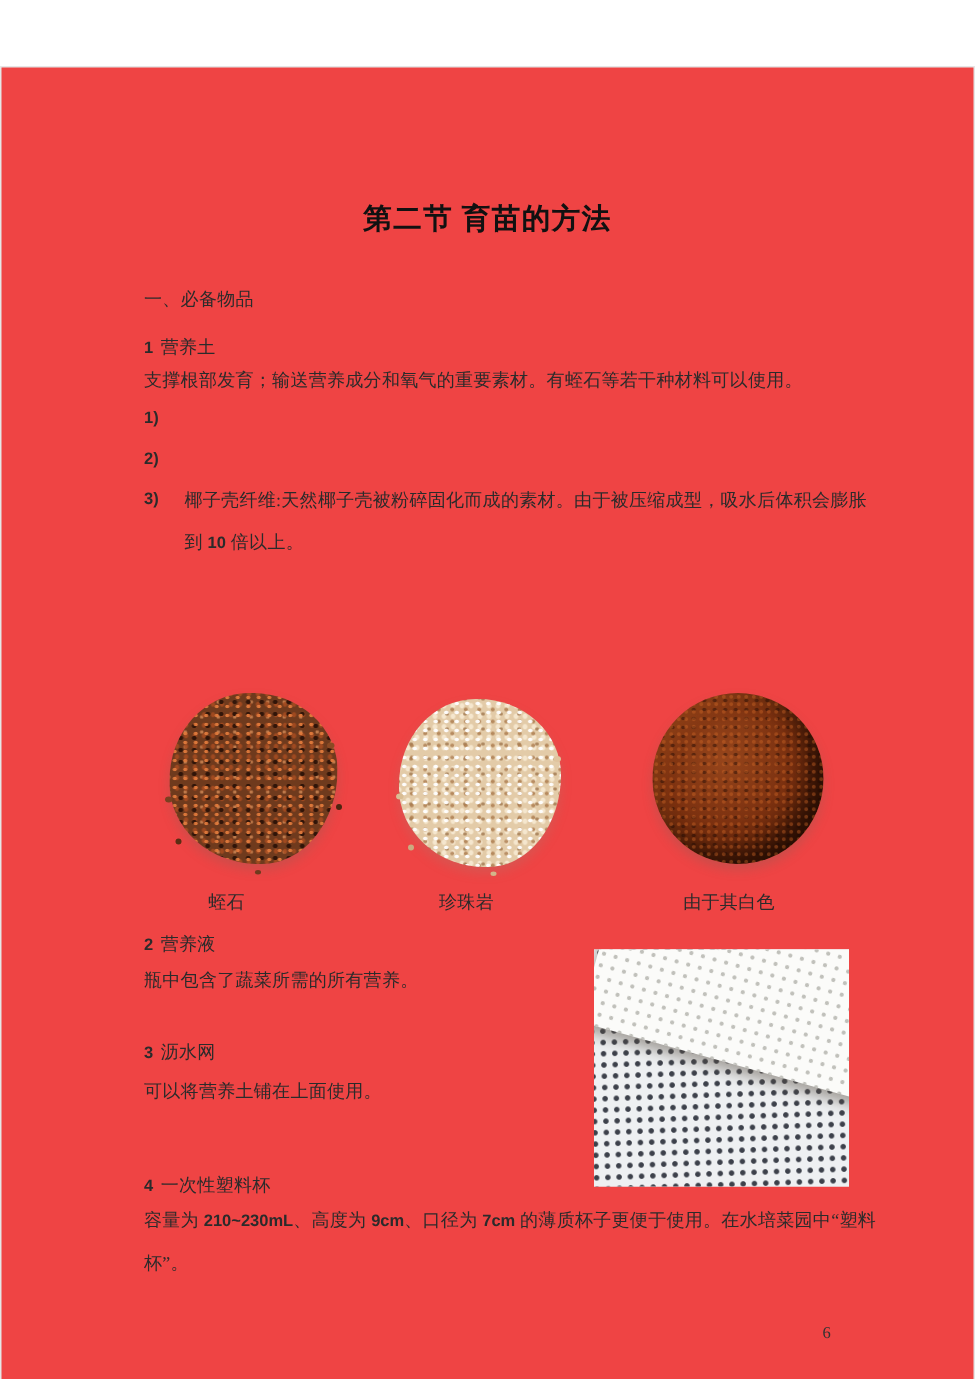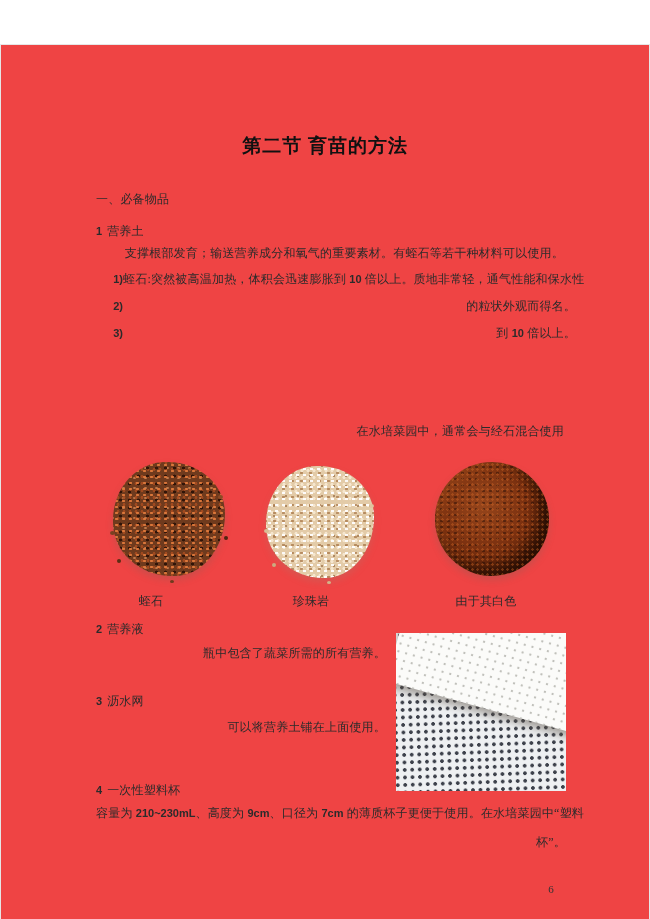--- a/index.html
+++ b/index.html
@@ -1,21 +1,21 @@
 <!DOCTYPE html>
 <html><head>
 <meta charset="utf-8">
 <style>
   html,body{margin:0;padding:0;background:#fff;}
   .page{
     position:relative;width:650px;height:919px;background:#ef4444;
     border:1px solid #e6e6e6;box-sizing:border-box;overflow:hidden;
     font-family:"Liberation Serif","DejaVu Serif",serif;color:#2b2b2b;margin-top:44px;
   }
-  .abs{position:absolute;text-align:right;}
+  .abs{position:absolute;}
   .doc-title{
     left:0;right:0;top:88px;text-align:center;
     font-size:19px;font-weight:700;color:#111;letter-spacing:1px;
   }
   .body-text{font-size:12px;letter-spacing:0.2px;line-height:15px;}
   .sec-heading{left:95px;top:147px;}
   .sub-heading{left:95px;}
   .bnum{
     font-family:"Liberation Sans","DejaVu Sans",sans-serif;
     font-weight:700;font-size:11px;letter-spacing:0;
@@ -111,38 +111,36 @@
   <div class="abs body-text sub-heading" style="top:179px;">
     <span class="bnum">1</span><span>营养土</span>
   </div>
 
   <div class="abs body-text para" style="top:202px;font-family:Liberation Mono, monospace;">支撑根部发育；输送营养成分和氧气的重要素材。有蛭石等若干种材料可以使用。</div>
 
   <div class="abs body-text num-list">
     <div class="li">
       <span class="li-marker bnum">1)</span>
       <span class="li-lines">
-        <span class="li-line"><span>蛭石:突然被高温加热，体积会迅速膨胀到 </span><span class="bnum">10</span><span> 倍以上。质地非常轻，通气性能和保水性</span></span>
       </span>
     </div>
     <div class="li">
       <span class="li-marker bnum">2)</span>
       <span class="li-lines">
-        <span class="li-line"><span>的粒状外观而得名。</span></span>
       </span>
     </div>
     <div class="li">
       <span class="li-marker bnum">3)</span>
       <span class="li-lines">
+        <span class="li-line"><span>椰子壳纤维:天然椰子壳被粉碎固化而成的素材。由于被压缩成型，吸水后体积会膨胀</span></span>
         <span class="li-line"><span>到 </span><span class="bnum">10</span><span> 倍以上。</span></span>
       </span>
     </div>
   </div>
 
-  <div class="abs body-text para" style="top:379px;">在水培菜园中，通常会与经石混合使用</div>
 
   <div class="abs fig vermiculite" style="left:106px;top:412px;width:126px;height:127px;">
     <div class="pile-core" style="background-color: rgb(111, 58, 29);"></div>
     <i class="grain g1"></i>
     <i class="grain g2"></i>
     <i class="grain g3"></i>
     <i class="grain g4"></i>
     <i class="grain g5"></i>
   </div>
   <div class="abs fig perlite" style="left:259px;top:416px;width:121px;height:124px;">

